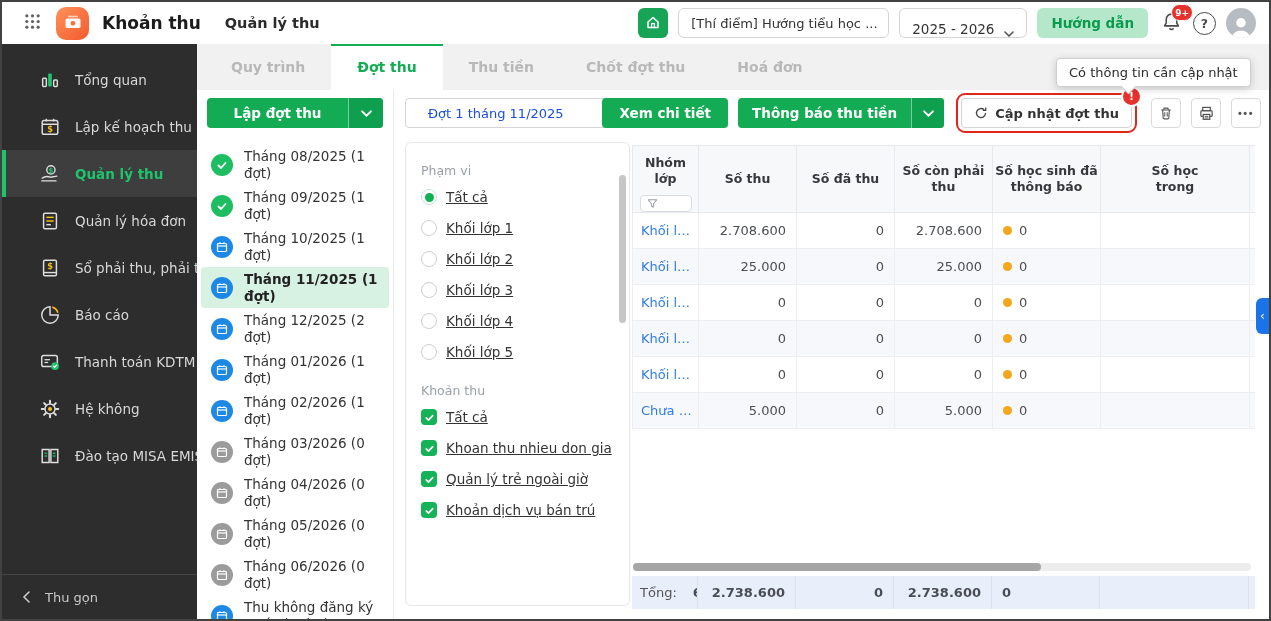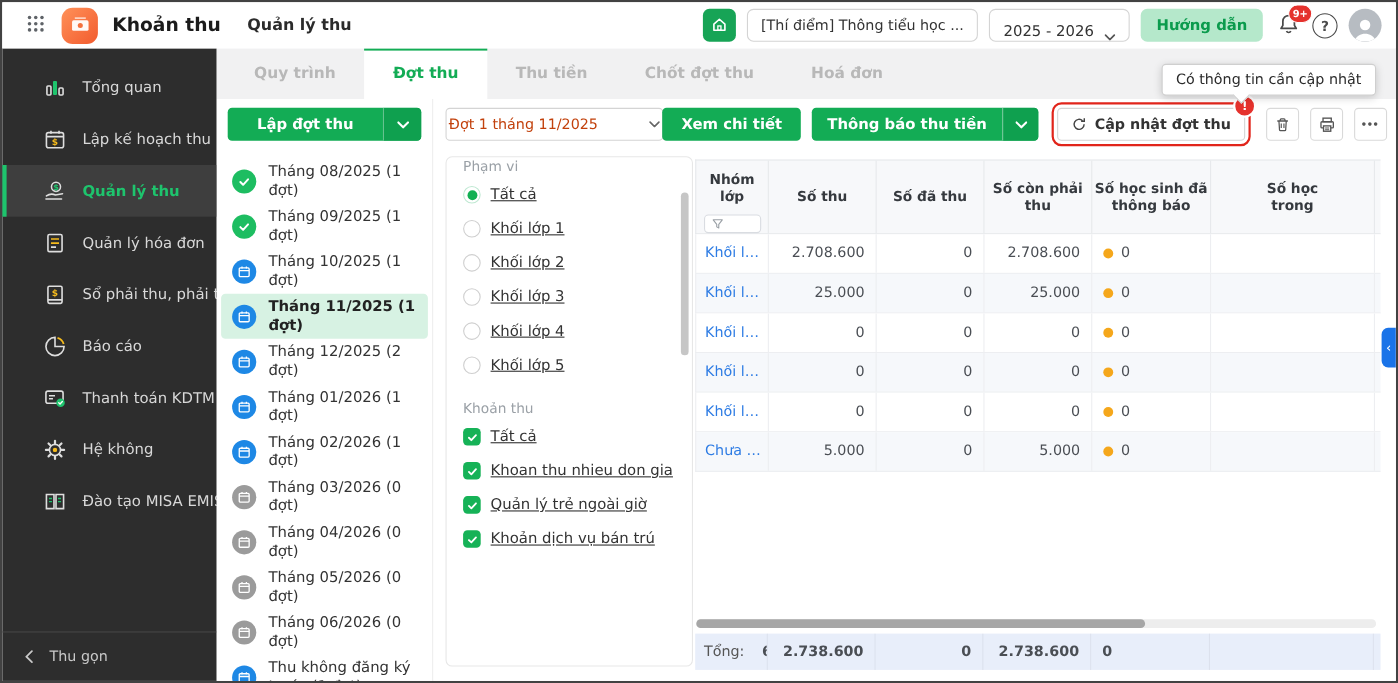--- a/index.html
+++ b/index.html
@@ -51,39 +51,39 @@
   .m-item{display:flex;align-items:center;min-height:37px;padding:2px 10px;border-radius:4px;cursor:pointer;}
   .m-item.selected{background:#d7f2e3;}
   .m-item.selected .m-label{font-weight:600;color:#222;}
   .m-ic{width:22px;height:22px;border-radius:50%;flex:none;margin-right:11px;display:flex;align-items:center;justify-content:center;}
   .m-ic.done{background:#1dbd61;}.m-ic.planned{background:#1e88e5;}.m-ic.empty{background:#9b9b9b;}
   .m-label{font-size:13.5px;color:#333;line-height:17px;}
 
   
   .main{position:absolute;left:392px;top:88px;right:0;bottom:0;background:#fff;}
   .toolbar-left{position:absolute;left:11px;top:8px;display:flex;align-items:center;}
-  .batch-select{width:192px;height:28px;border:1px solid #d4d4d4;border-radius:4px;display:flex;align-items:center;justify-content:space-between;padding:0 2px;font-size:13px;color:#c2410c;cursor:pointer;}
+  .batch-select{width:192px;height:28px;border:1px solid #d4d4d4;border-radius:4px;display:flex;align-items:center;justify-content:space-between;padding:0 22px;font-size:13px;color:#1d4ed8;cursor:pointer;}
   .pencil{margin-left:14px;cursor:pointer;display:flex;}
   .toolbar-right{position:absolute;right:8px;top:8px;display:flex;align-items:center;gap:10px;}
   .btn-green{height:30px;background:#13ac55;color:#fff;border:none;border-radius:4px;font-weight:600;font-size:13.5px;padding:0 17px;cursor:pointer;font-family:inherit;}
   .btn-split{display:flex;height:30px;border-radius:4px;overflow:hidden;background:#13ac55;color:#fff;font-weight:600;font-size:13.5px;cursor:pointer;}
   .split-main{padding:0 14px;display:flex;align-items:center;}
   .split-caret{width:32px;border-left:1px solid rgba(255,255,255,.45);display:flex;align-items:center;justify-content:center;background:#0fa04f;}
   .update-wrap{position:relative;margin:0 9px 0 7px;}
   .btn-update{height:30px;background:#fff;border:1px solid #d4d4d4;border-radius:4px;display:flex;align-items:center;gap:7px;padding:0 12px;font-weight:600;font-size:13px;color:#333;cursor:pointer;outline:2.5px solid #e1251b;outline-offset:3px;font-family:inherit;}
   .update-badge{position:absolute;top:-12px;right:-10px;width:17px;height:17px;background:#e5322d;border-radius:50%;color:#fff;font-size:11px;font-weight:bold;border:2px solid #fff;z-index:3;display:flex;align-items:center;justify-content:center;}
   .icon-btn{width:30px;height:30px;background:#fff;border:1px solid #d9d9d9;border-radius:4px;color:#555;cursor:pointer;display:flex;align-items:center;justify-content:center;}
   .dots{font-size:11px;letter-spacing:1.5px;color:#555;font-weight:bold;}
 
   
   .tooltip{position:absolute;left:1054px;top:56px;height:27px;background:#fff;border:1px solid #cfcfcf;border-radius:4px;display:flex;align-items:center;padding:0 12px;font-size:13px;color:#2b2b2b;box-shadow:0 2px 8px rgba(0,0,0,.18);z-index:20;white-space:nowrap;}
   .tooltip::after{content:'';position:absolute;left:66px;bottom:-6px;width:10px;height:10px;background:#fff;border-right:1px solid #cfcfcf;border-bottom:1px solid #cfcfcf;transform:rotate(45deg);}
 
   
-  .filter-panel{position:absolute;left:11px;top:52px;width:225px;bottom:13px;border:1px solid #e7e7e7;border-radius:6px;background:#fff;padding:0 0 0 15px;box-sizing:border-box;}
+  .filter-panel{position:absolute;left:11px;top:52px;width:225px;bottom:13px;border:1px solid #e7e7e7;border-radius:6px;background:#fff;padding:20px 0 0 15px;box-sizing:border-box;}
   .f-label{color:#9aa0a6;font-size:12.5px;margin-bottom:11px;}
   .f-label.second{margin-top:23px;}
   .f-row{display:flex;align-items:center;gap:9px;margin-bottom:15px;font-size:13.5px;color:#333;cursor:pointer;text-decoration:underline;}
   .radio{width:16px;height:16px;border:1.5px solid #cfcfcf;border-radius:50%;box-sizing:border-box;position:relative;background:#fff;flex:none;}
   .radio.on{border-color:#bfe8d2;}
   .radio.on::after{content:'';position:absolute;inset:2.5px;background:#12b053;border-radius:50%;}
   .cb{width:16px;height:16px;border-radius:4px;background:#16b257;flex:none;display:flex;align-items:center;justify-content:center;}
   .panel-scroll{position:absolute;right:3px;top:32px;width:7px;height:148px;background:#c6c6c6;border-radius:4px;}
 
   
@@ -143,21 +143,21 @@
     <span class="nav-item">Quản lý thu</span>
 
     <div class="topbar-right">
       <button class="home-btn">
         <span><svg width="16" height="16" viewBox="0 0 16 16">
               <path d="M3 8l5-4.5L13 8v5.5H3z" fill="none" stroke="#fff" stroke-width="1.5" stroke-linejoin="round"></path>
               <rect x="6.6" y="9.6" width="2.8" height="3.9" fill="none" stroke="#fff" stroke-width="1.2"></rect>
             </svg></span>
       </button>
       <div class="school-box">
-        <span>[Thí điểm] Thông tiểu học ...</span>
+        <span>[Thí điểm] Hướng tiểu học ...</span>
       </div>
       <div class="year-box">
         <span>2025 - 2026</span>
         <span style="color:#555;display:flex;">
             <svg width="10" height="6" viewBox="0 0 10 6">
               <path d="M1 1l4 4 4-4" fill="none" stroke="currentColor" stroke-width="1.6" stroke-linecap="round"></path>
             </svg>
           </span>
       </div>
       <button class="guide-btn">Hướng dẫn</button>

